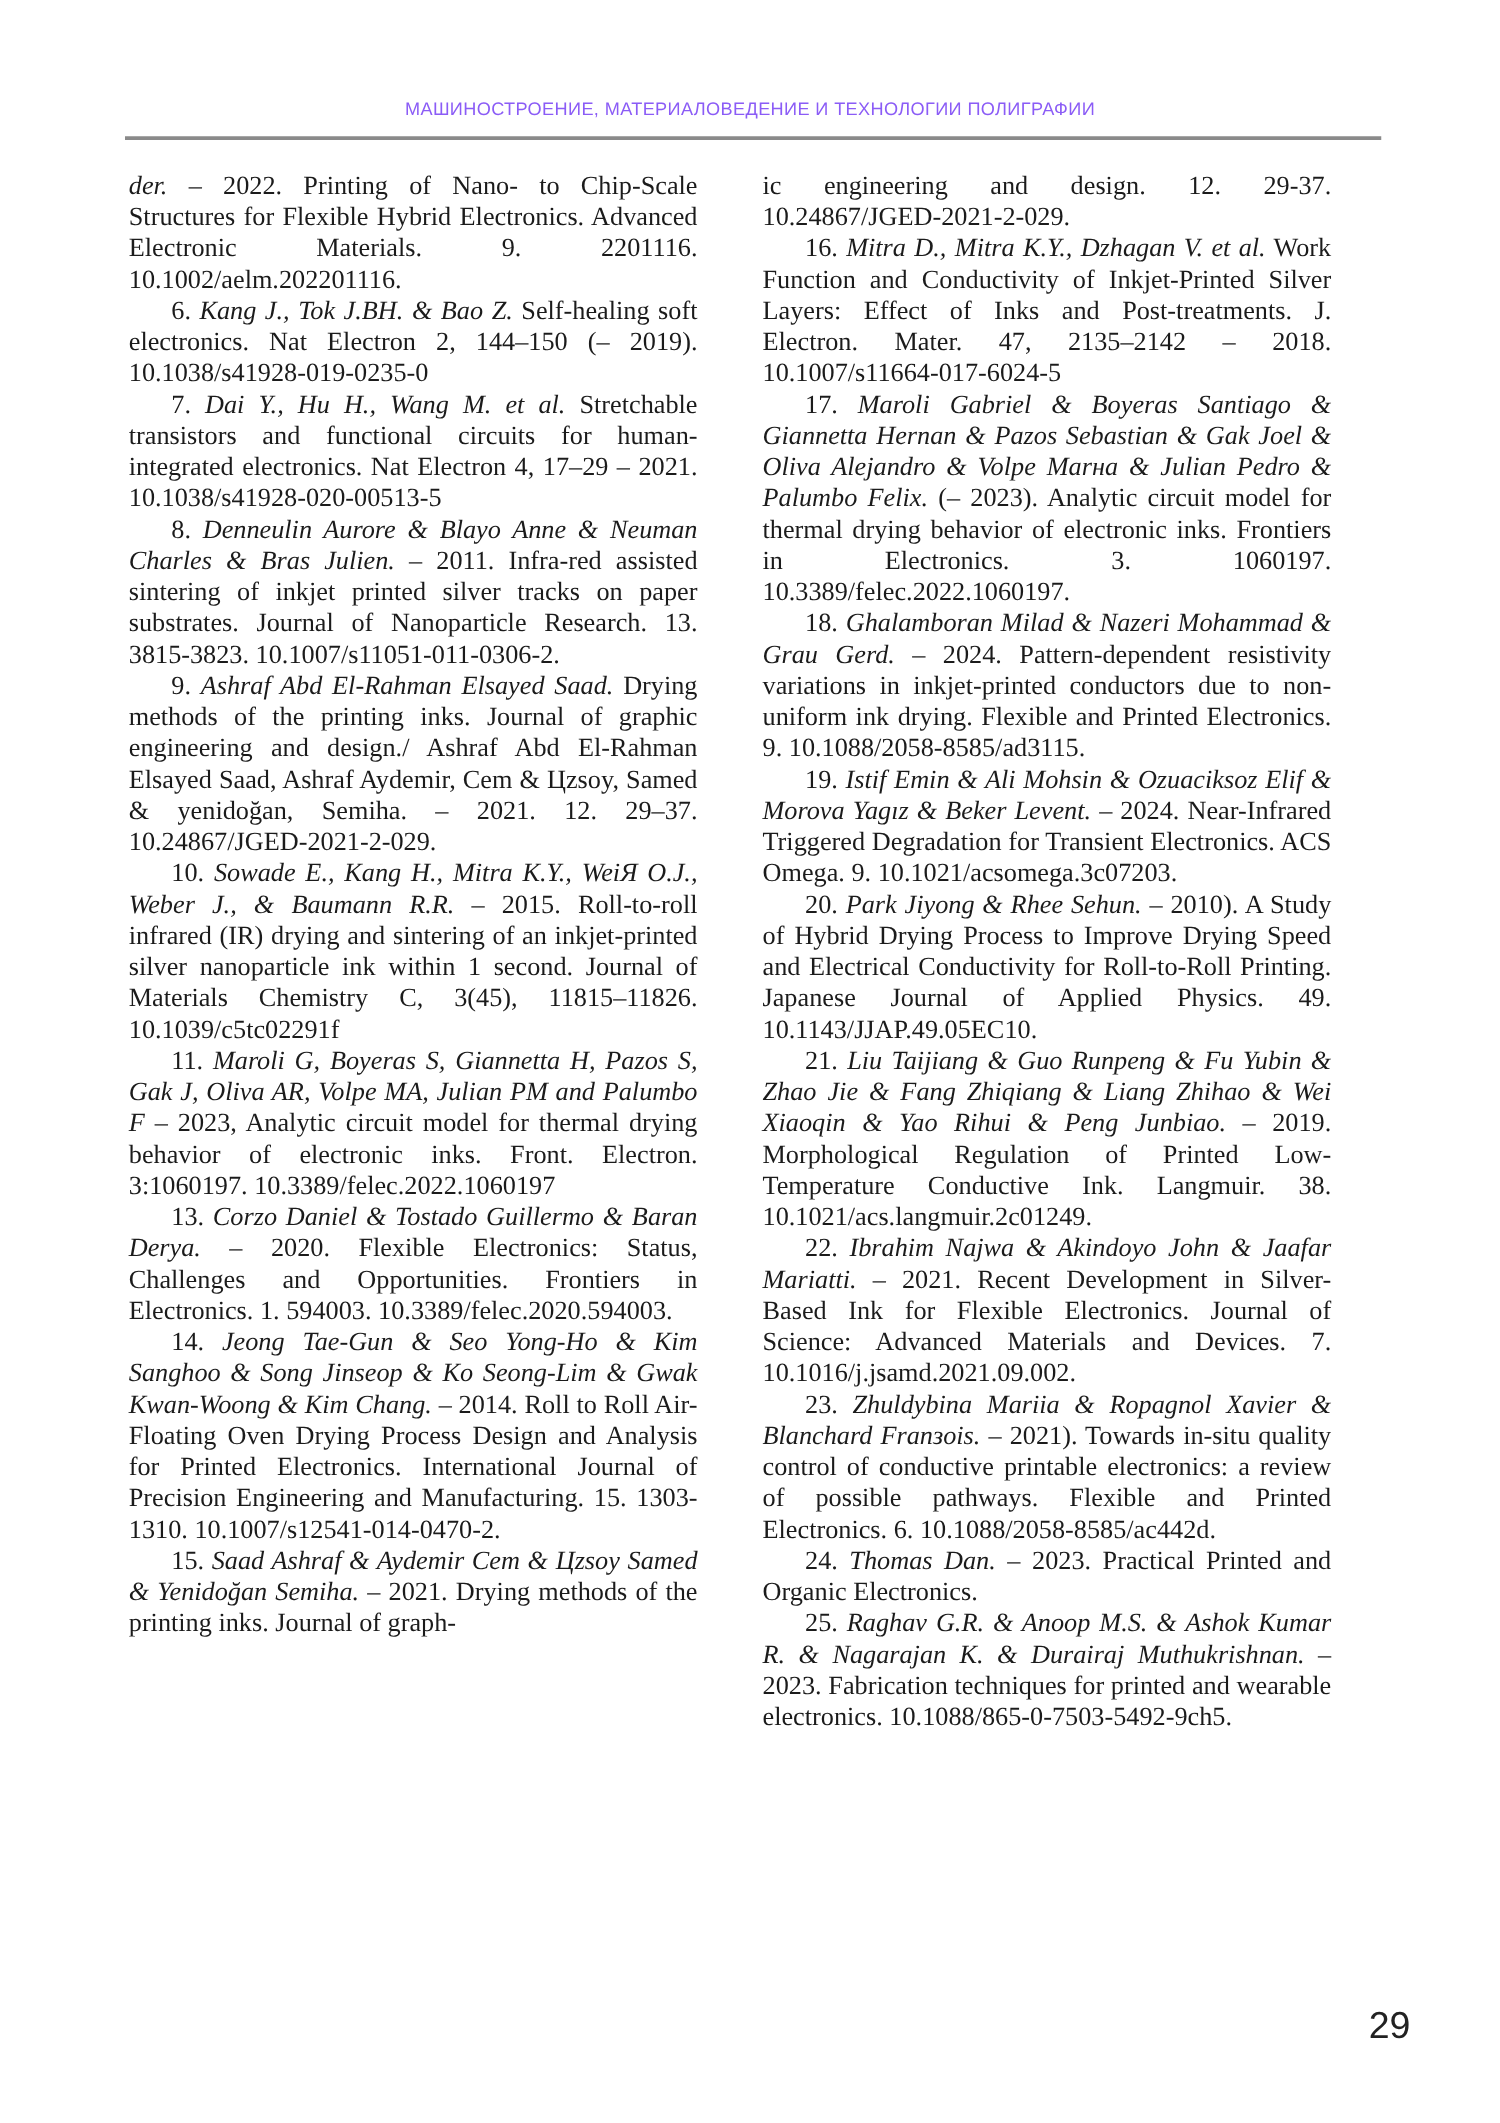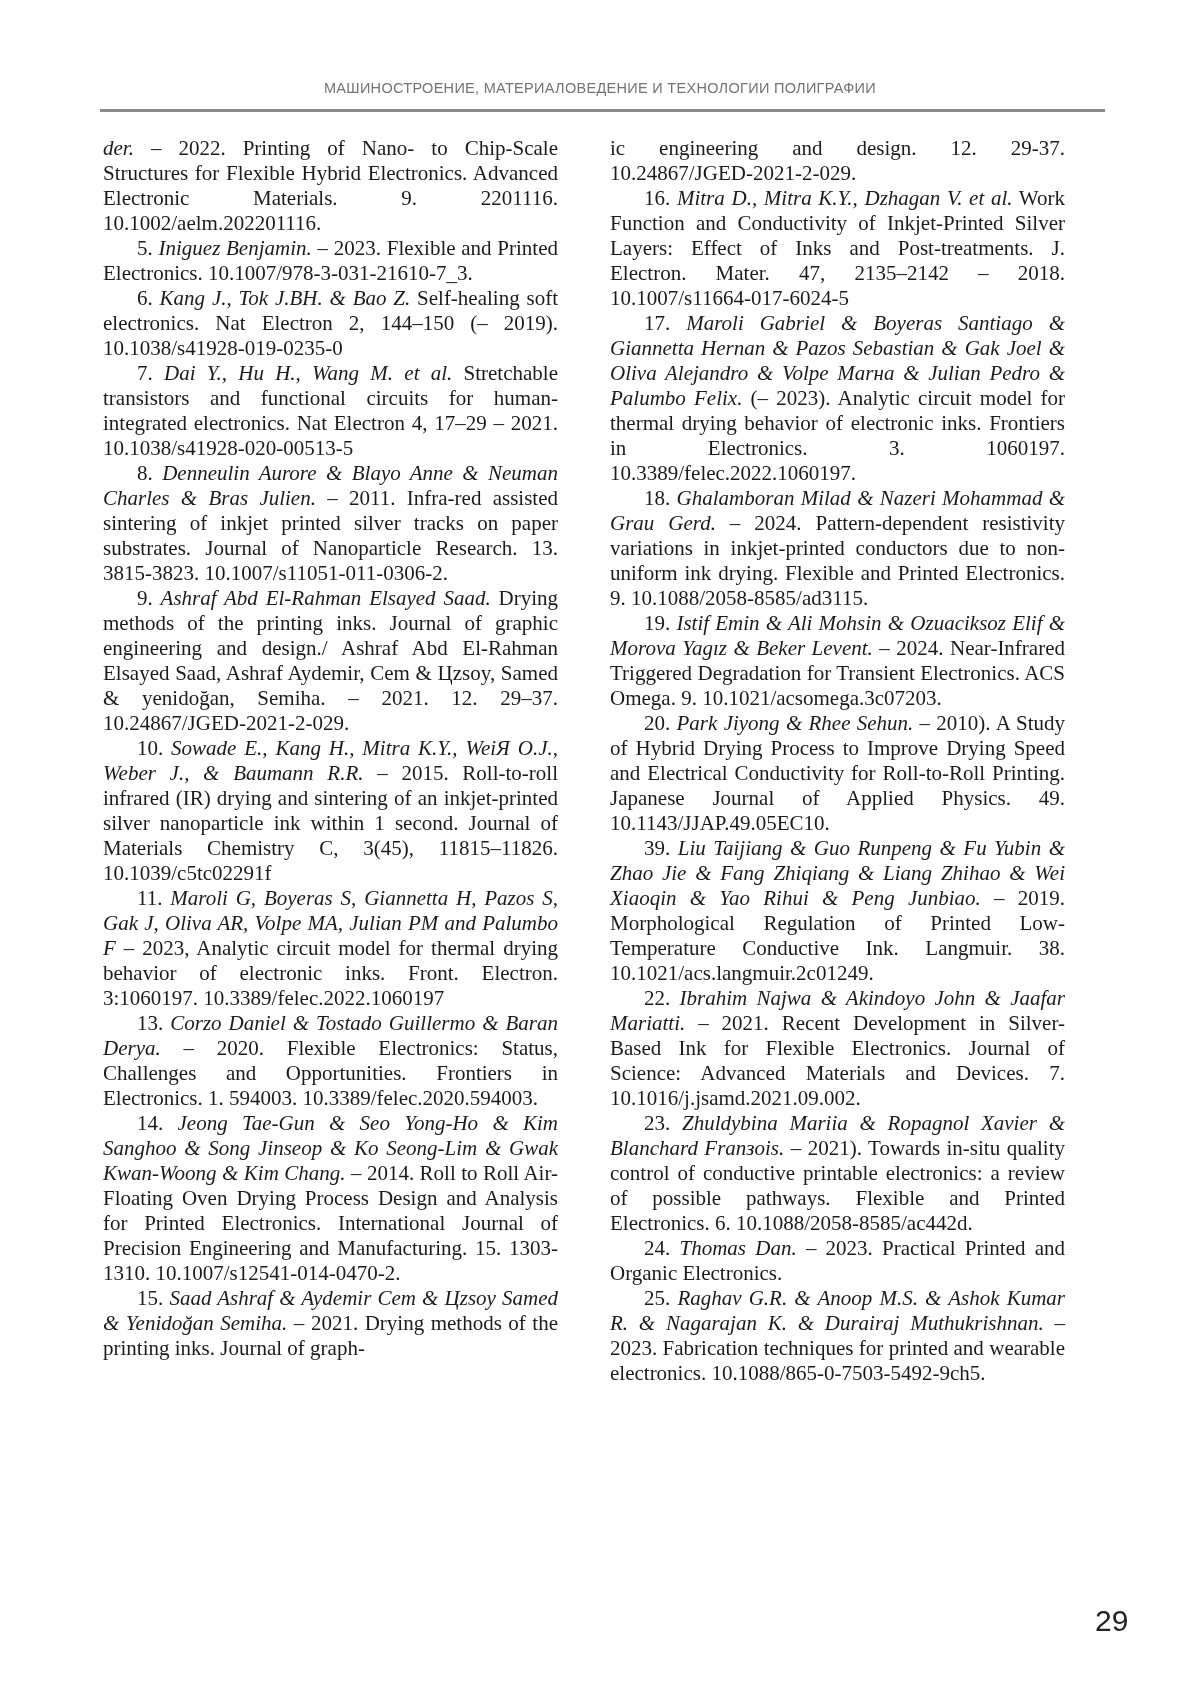--- a/index.html
+++ b/index.html
@@ -13,21 +13,21 @@
   }
   .running-head {
     position: absolute;
     top: 80px;
     left: 0;
     width: 100%;
     text-align: center;
     font-family: "Liberation Sans", sans-serif;
     font-size: 14.5px;
     letter-spacing: 0.3px;
-    color: #737373;
+    color: #8b5cf6;
   }
   .head-rule {
     position: absolute;
     top: 109px;
     left: 100px;
     width: 1005px;
     height: 2.5px;
     background: #8a8a8a;
   }
   .columns {
@@ -64,39 +64,38 @@
 </head>
 <body>
 
 <div class="running-head">МАШИНОСТРОЕНИЕ, МАТЕРИАЛОВЕДЕНИЕ И ТЕХНОЛОГИИ ПОЛИГРАФИИ</div>
 
 <div class="head-rule"></div>
 
 <div class="columns">
   <div class="col" id="col-left">
       <p class="ref cont"><span class="authors">der.</span><span> – 2022. Printing of Nano- to Chip-Scale Structures for Flexible Hybrid Electronics. Advanced Electronic Materials. 9. 2201116. 10.1002/aelm.202201116.</span></p>
-      <p class="ref"><span>5. </span><span class="authors">Iniguez Benjamin.</span><span> – 2023. Flexible and Printed Electronics. 10.1007/978-3-031-21610-7_3.</span></p>
       <p class="ref"><span>6. </span><span class="authors">Kang J., Tok J.BH. &amp; Bao Z.</span><span> Self-healing soft electronics. Nat Electron 2, 144–150 (– 2019). 10.1038/s41928-019-0235-0</span></p>
       <p class="ref"><span>7. </span><span class="authors">Dai Y., Hu H., Wang M. et al.</span><span> Stretchable transistors and functional circuits for human-integrated electronics. Nat Electron 4, 17–29 – 2021. 10.1038/s41928-020-00513-5</span></p>
       <p class="ref"><span>8. </span><span class="authors">Denneulin Aurore &amp; Blayo Anne &amp; Neuman Charles &amp; Bras Julien.</span><span> – 2011. Infra-red assisted sintering of inkjet printed silver tracks on paper substrates. Journal of Nanoparticle Research. 13. 3815-3823. 10.1007/s11051-011-0306-2.</span></p>
       <p class="ref"><span>9. </span><span class="authors">Ashraf Abd El-Rahman Elsayed Saad.</span><span> Drying methods of the printing inks. Journal of graphic engineering and design./ Ashraf Abd El-Rahman Elsayed Saad, Ashraf Aydemir, Cem &amp; Цzsoy, Samed &amp; yenidoğan, Semiha. – 2021. 12. 29–37. 10.24867/JGED-2021-2-029.</span></p>
       <p class="ref"><span>10. </span><span class="authors">Sowade E., Kang H., Mitra K.Y., WeiЯ O.J., Weber J., &amp; Baumann R.R.</span><span> – 2015. Roll-to-roll infrared (IR) drying and sintering of an inkjet-printed silver nanoparticle ink within 1 second. Journal of Materials Chemistry C, 3(45), 11815–11826. 10.1039/c5tc02291f</span></p>
       <p class="ref"><span>11. </span><span class="authors">Maroli G, Boyeras S, Giannetta H, Pazos S, Gak J, Oliva AR, Volpe MA, Julian PM and Palumbo F</span><span> – 2023, Analytic circuit model for thermal drying behavior of electronic inks. Front. Electron. 3:1060197. 10.3389/felec.2022.1060197</span></p>
       <p class="ref"><span>13. </span><span class="authors">Corzo Daniel &amp; Tostado Guillermo &amp; Baran Derya.</span><span> – 2020. Flexible Electronics: Status, Challenges and Opportunities. Frontiers in Electronics. 1. 594003. 10.3389/felec.2020.594003.</span></p>
       <p class="ref"><span>14. </span><span class="authors">Jeong Tae-Gun &amp; Seo Yong-Ho &amp; Kim Sanghoo &amp; Song Jinseop &amp; Ko Seong-Lim &amp; Gwak Kwan-Woong &amp; Kim Chang.</span><span> – 2014. Roll to Roll Air-Floating Oven Drying Process Design and Analysis for Printed Electronics. International Journal of Precision Engineering and Manufacturing. 15. 1303-1310. 10.1007/s12541-014-0470-2.</span></p>
       <p class="ref"><span>15. </span><span class="authors">Saad Ashraf &amp; Aydemir Cem &amp; Цzsoy Samed &amp; Yenidoğan Semiha.</span><span> – 2021. Drying methods of the printing inks. Journal of graph-</span></p>
     </div>
   <div class="col" id="col-right">
       <p class="ref cont"><span>ic engineering and design. 12. 29-37. 10.24867/JGED-2021-2-029.</span></p>
       <p class="ref"><span>16. </span><span class="authors">Mitra D., Mitra K.Y., Dzhagan V. et al.</span><span> Work Function and Conductivity of Inkjet-Printed Silver Layers: Effect of Inks and Post-treatments. J. Electron. Mater. 47, 2135–2142 – 2018. 10.1007/s11664-017-6024-5</span></p>
       <p class="ref"><span>17. </span><span class="authors">Maroli Gabriel &amp; Boyeras Santiago &amp; Giannetta Hernan &amp; Pazos Sebastian &amp; Gak Joel &amp; Oliva Alejandro &amp; Volpe Marна &amp; Julian Pedro &amp; Palumbo Felix.</span><span> (– 2023). Analytic circuit model for thermal drying behavior of electronic inks. Frontiers in Electronics. 3. 1060197. 10.3389/felec.2022.1060197.</span></p>
       <p class="ref"><span>18. </span><span class="authors">Ghalamboran Milad &amp; Nazeri Mohammad &amp; Grau Gerd.</span><span> – 2024. Pattern-dependent resistivity variations in inkjet-printed conductors due to non-uniform ink drying. Flexible and Printed Electronics. 9. 10.1088/2058-8585/ad3115.</span></p>
       <p class="ref"><span>19. </span><span class="authors">Istif Emin &amp; Ali Mohsin &amp; Ozuaciksoz Elif &amp; Morova Yagız &amp; Beker Levent.</span><span> – 2024. Near-Infrared Triggered Degradation for Transient Electronics. ACS Omega. 9. 10.1021/acsomega.3c07203.</span></p>
       <p class="ref"><span>20. </span><span class="authors">Park Jiyong &amp; Rhee Sehun.</span><span> – 2010). A Study of Hybrid Drying Process to Improve Drying Speed and Electrical Conductivity for Roll-to-Roll Printing. Japanese Journal of Applied Physics. 49. 10.1143/JJAP.49.05EC10.</span></p>
-      <p class="ref"><span>39. </span><span class="authors">Liu Taijiang &amp; Guo Runpeng &amp; Fu Yubin &amp; Zhao Jie &amp; Fang Zhiqiang &amp; Liang Zhihao &amp; Wei Xiaoqin &amp; Yao Rihui &amp; Peng Junbiao.</span><span> – 2019. Morphological Regulation of Printed Low-Temperature Conductive Ink. Langmuir. 38. 10.1021/acs.langmuir.2c01249.</span></p>
+      <p class="ref"><span>21. </span><span class="authors">Liu Taijiang &amp; Guo Runpeng &amp; Fu Yubin &amp; Zhao Jie &amp; Fang Zhiqiang &amp; Liang Zhihao &amp; Wei Xiaoqin &amp; Yao Rihui &amp; Peng Junbiao.</span><span> – 2019. Morphological Regulation of Printed Low-Temperature Conductive Ink. Langmuir. 38. 10.1021/acs.langmuir.2c01249.</span></p>
       <p class="ref"><span>22. </span><span class="authors">Ibrahim Najwa &amp; Akindoyo John &amp; Jaafar Mariatti.</span><span> – 2021. Recent Development in Silver-Based Ink for Flexible Electronics. Journal of Science: Advanced Materials and Devices. 7. 10.1016/j.jsamd.2021.09.002.</span></p>
       <p class="ref"><span>23. </span><span class="authors">Zhuldybina Mariia &amp; Ropagnol Xavier &amp; Blanchard Franзois.</span><span> – 2021). Towards in-situ quality control of conductive printable electronics: a review of possible pathways. Flexible and Printed Electronics. 6. 10.1088/2058-8585/ac442d.</span></p>
       <p class="ref"><span>24. </span><span class="authors">Thomas Dan.</span><span> – 2023. Practical Printed and Organic Electronics.</span></p>
       <p class="ref"><span>25. </span><span class="authors">Raghav G.R. &amp; Anoop M.S. &amp; Ashok Kumar R. &amp; Nagarajan K. &amp; Durairaj Muthukrishnan.</span><span> – 2023. Fabrication techniques for printed and wearable electronics. 10.1088/865-0-7503-5492-9ch5.</span></p>
     </div>
 </div>
 
 <div class="page-number">29</div>
 
 </body></html>

